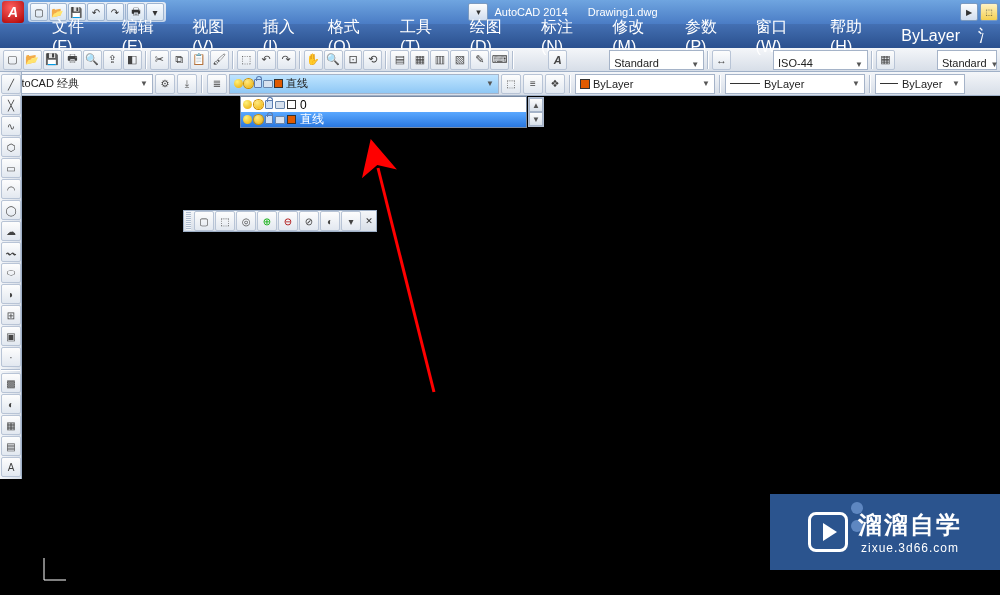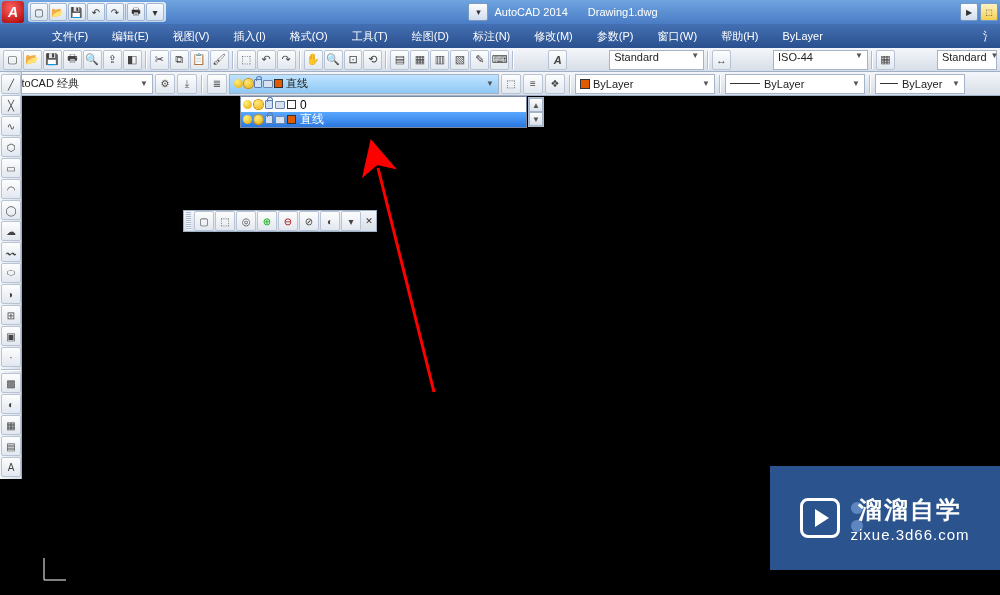--- a/index.html
+++ b/index.html
@@ -10,28 +10,28 @@
 .titlebar .qat { display: flex; gap: 1px; align-items: center; background: linear-gradient(#e8eef6,#c5d5ea); border-radius: 3px; padding: 1px 2px; margin-left: 2px; }
 .titlebar .qat .ico { width: 18px; height: 18px; display: flex; align-items: center; justify-content: center; background: linear-gradient(#f7fbff,#d8e4f0); border: 1px solid #9fb5d1; border-radius: 2px; font-size: 10px; color: #333; }
 .titlebar .qat .sep { width:1px; height:16px; background:#9fb5d1; }
 .titlebar .appicon { width: 22px; height: 22px; background: radial-gradient(circle at 40% 30%, #ff6060, #a00); border-radius: 3px; display:flex; align-items:center; justify-content:center; font-weight:bold; color:#fff; font-size:14px; margin-right:2px; font-style:italic;}
 .titlebar .center { flex: 1; text-align: center; display:flex; align-items:center; justify-content:center; gap:6px;}
 .titlebar .center .dropbtn{width:20px;height:18px;background:linear-gradient(#fdfdfd,#d0ddef);border:1px solid #7b9ac0;border-radius:2px;display:flex;align-items:center;justify-content:center;color:#333;font-size:9px;}
 .titlebar .tb-right{display:flex;align-items:center;gap:2px;}
 .titlebar .tb-right .tbbtn{width:18px;height:18px;background:linear-gradient(#fdfdfd,#d0ddef);border:1px solid #7b9ac0;border-radius:2px;display:flex;align-items:center;justify-content:center;color:#333;font-size:8px;}
 
 
-.menubar { height: 24px; background: linear-gradient(#4470b3,#2a508e); display: flex; align-items: center; padding-left: 40px; font-size: 11px; color: #fff; }
+.menubar { height: 24px; background: linear-gradient(#4470b3,#2a508e); display: flex; align-items: center; padding-left: 40px; font-size: 16px; color: #fff; }
 .menubar .menuitem { padding: 3px 12px; cursor: default; }
 
 
 .toolbar1 { height: 24px; background: linear-gradient(#f4f6f9,#d7dee8); border-bottom: 1px solid #9fb0c7; display: flex; align-items: center; padding: 0 3px; gap: 1px; }
 .toolbar1 .btn { width: 20px; height: 20px; background: linear-gradient(#fdfdfd,#e2e8f0); border: 1px solid #b8c4d6; border-radius: 2px; display: flex; align-items: center; justify-content: center; font-size: 11px; color: #444; }
 .toolbar1 .sep { width: 2px; height: 18px; border-left:1px solid #b0bdd0; border-right:1px solid #fff; margin: 0 2px; }
-.toolbar1 .combo { height: 20px; background: #fff; border: 1px solid #a5b3c8; display: flex; align-items: flex-start; padding: 0 4px; font-size: 11px; color: #222; margin-left: 41px; }
+.toolbar1 .combo { height: 20px; background: #fff; border: 1px solid #a5b3c8; display: flex; align-items: flex-end; padding: 0 4px; font-size: 11px; color: #222; margin-left: 41px; }
 .toolbar1 .combo .arrow { margin-left: auto; font-size: 8px; color: #555; padding-left:4px;}
 
 
 .toolbar2 { height: 24px; background: linear-gradient(#f4f6f9,#d7dee8); border-bottom: 1px solid #9fb0c7; display: flex; align-items: center; padding: 0 3px; gap: 2px; }
 .toolbar2 .combo { height: 20px; background: #fff; border: 1px solid #a5b3c8; display: flex; align-items: center; padding: 0 4px; font-size: 11px; color: #222; }
 .toolbar2 .combo .arrow { margin-left: auto; font-size: 8px; color: #555; padding-left:4px;}
 .toolbar2 .btn { width: 20px; height: 20px; background: linear-gradient(#fdfdfd,#e2e8f0); border: 1px solid #b8c4d6; border-radius: 2px; display: flex; align-items: center; justify-content: center; font-size: 10px; color: #444; }
 .toolbar2 .sep { width: 2px; height: 18px; border-left:1px solid #b0bdd0; border-right:1px solid #fff; margin: 0 2px; }
 .toolbar2 .swatch{width:10px;height:10px;border:1px solid #333;margin-right:3px;}
 .toolbar2 .layerico{display:flex;align-items:center;gap:1px;font-size:10px;}
@@ -64,26 +64,26 @@
 
 .vptb{position:absolute;left:183px;top:210px;height:22px;background:linear-gradient(#f4f6f9,#d7dee8);border:1px solid #9fb0c7;display:flex;align-items:center;padding:0 2px;gap:1px;}
 .vptb .btn{width:20px;height:20px;background:linear-gradient(#fdfdfd,#e2e8f0);border:1px solid #b8c4d6;border-radius:2px;display:flex;align-items:center;justify-content:center;font-size:10px;color:#444;}
 .vptb .grip{width:5px;height:18px;background:repeating-linear-gradient(#b0bdd0,#b0bdd0 1px,#f0f4f8 1px,#f0f4f8 2px);margin-right:2px;}
 .vptb .close{width:10px;height:10px;font-size:9px;color:#333;display:flex;align-items:center;justify-content:center;margin-left:2px;}
 
 
 .arrow-svg{position:absolute;left:0;top:0;pointer-events:none;}
 
 
-.wm{position:absolute;right:0;bottom:25px;width:230px;height:104px;background:rgba(58,112,190,0.75);display:flex;align-items:center;justify-content:center;gap:10px;color:#fff;}
+.wm{position:absolute;right:0;bottom:25px;width:230px;height:76px;background:rgba(58,112,190,0.75);display:flex;align-items:center;justify-content:center;gap:10px;color:#fff;}
 .wm .play{width:40px;height:40px;border:3px solid #fff;border-radius:8px;display:flex;align-items:center;justify-content:center;}
 .wm .play::before{content:"";border-left:14px solid #fff;border-top:9px solid transparent;border-bottom:9px solid transparent;margin-left:4px;}
 .wm .txt{display:flex;flex-direction:column;align-items:center;}
 .wm .txt .big{font-size:24px;font-weight:bold;letter-spacing:2px;}
-.wm .txt .small{font-size:15px;letter-spacing:1px;}
+.wm .txt .small{font-size:12px;letter-spacing:1px;}
 
 
 .ucs{position:absolute;left:40px;bottom:8px;color:#fff;font-size:14px;}
 
 .vc{position:absolute;right:120px;top:500px;width:30px;height:20px;}
 .vc .ball{width:12px;height:12px;background:#ccc;border-radius:50%;display:inline-block;margin:0 1px;}
 </style>
 </head>
 <body>
 

